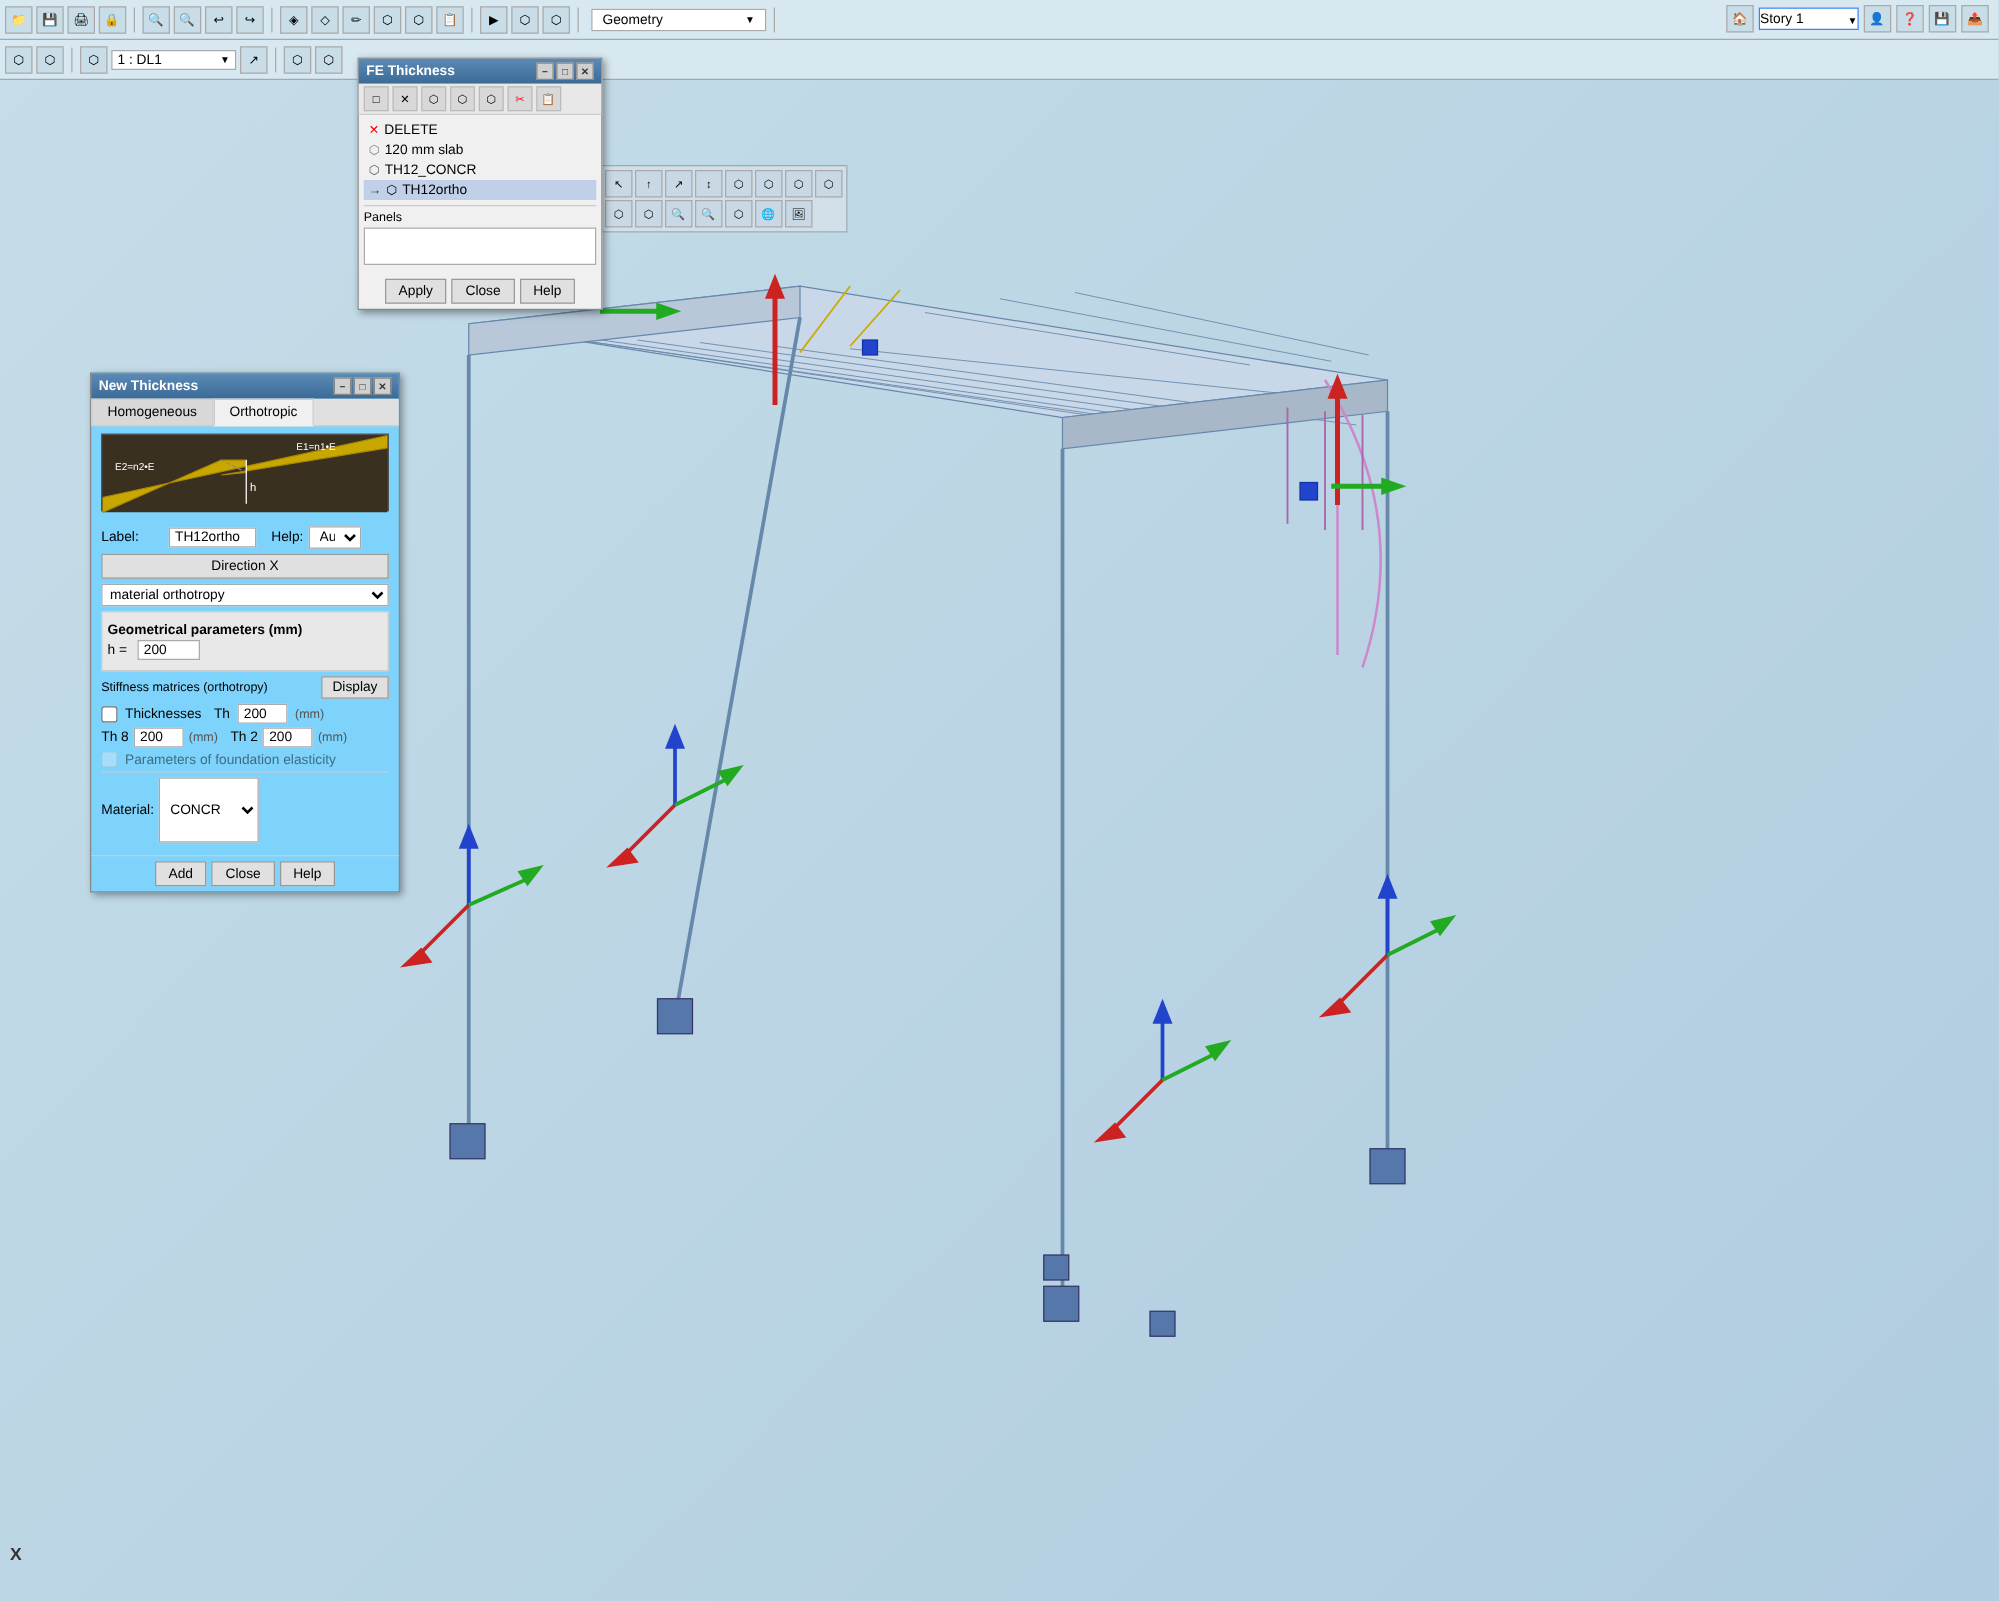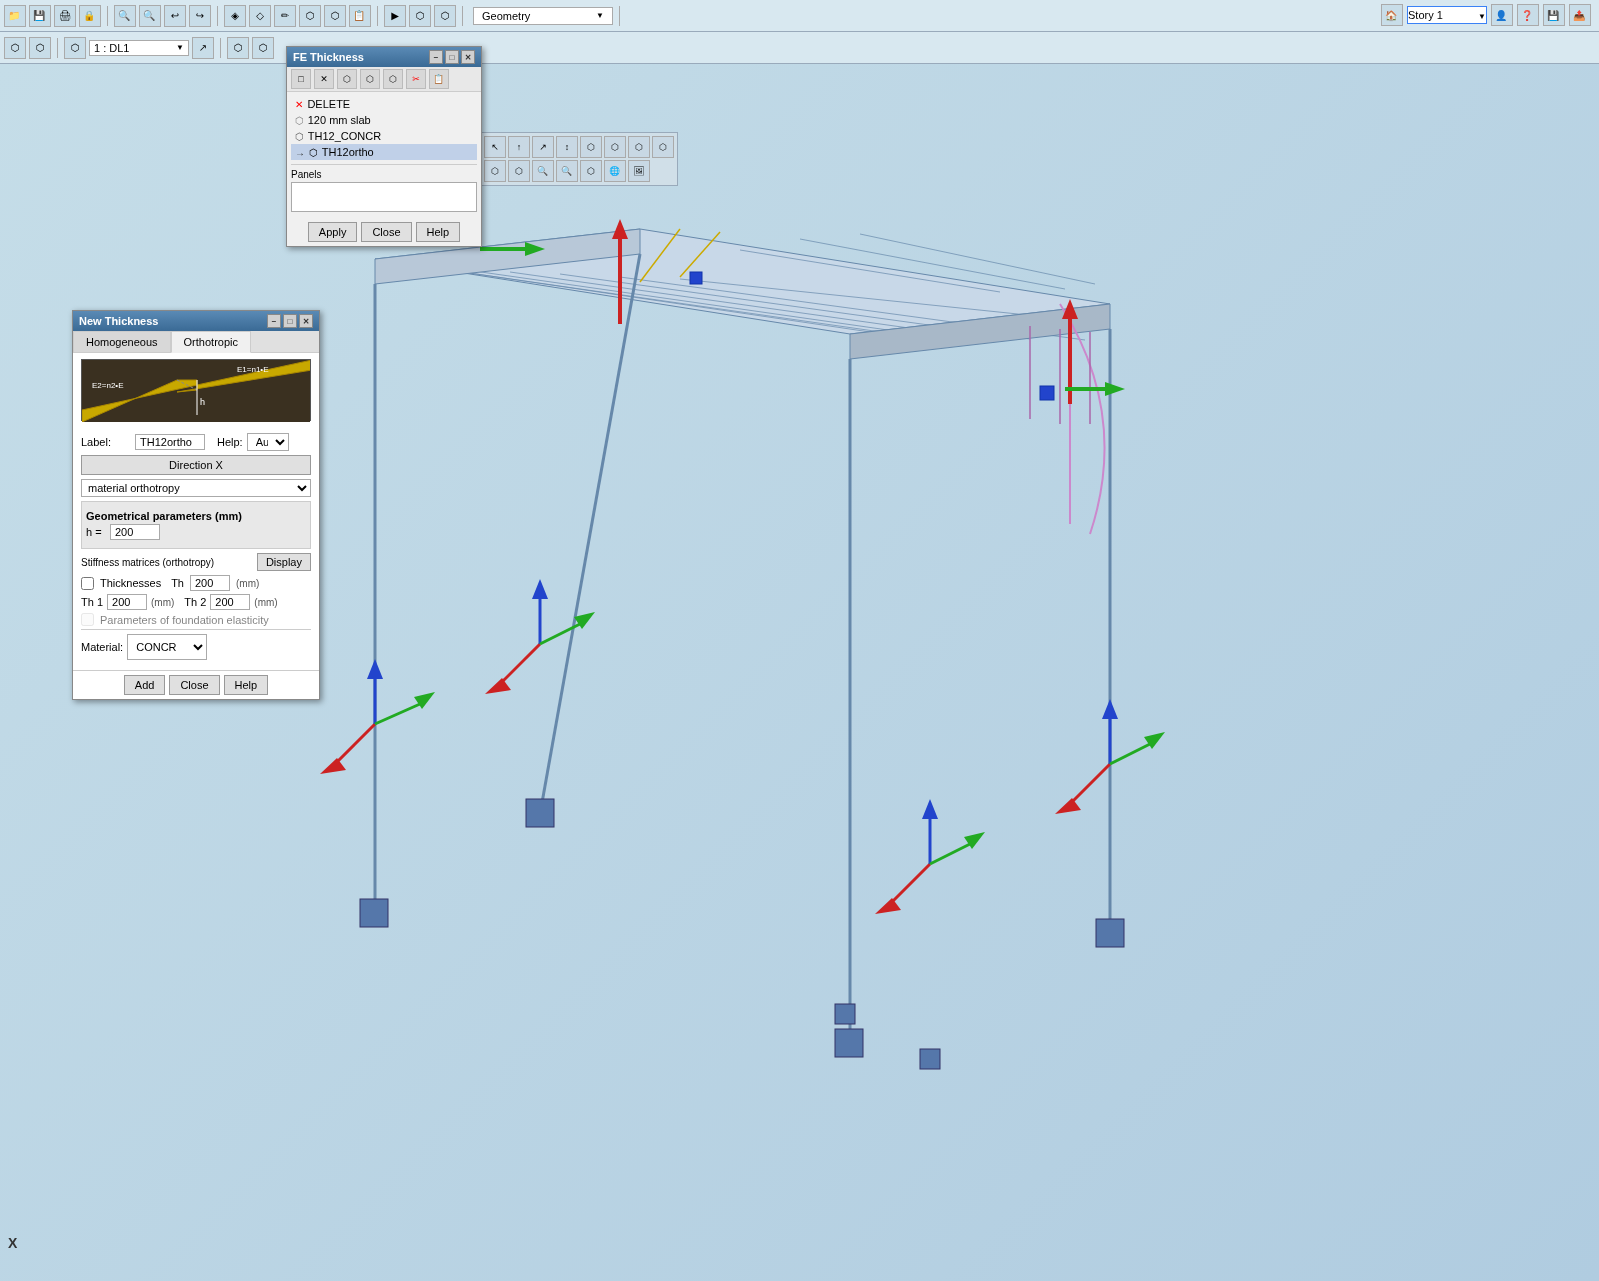--- a/index.html
+++ b/index.html
@@ -156,24 +156,24 @@
       padding: 3px 10px;
       background: #e0e0e0;
       border: 1px solid #999;
       cursor: pointer;
       font-size: 11px;
     }
 
     
     .new-thickness-dialog {
       position: absolute;
-      top: 310px;
+      top: 298px;
       left: 72px;
       width: 248px;
-      background: #ffffff;
+      background: #7dd3fc;
       border: 1px solid #888;
       box-shadow: 2px 2px 6px rgba(0,0,0,0.4);
       z-index: 100;
     }
     .nt-titlebar {
       background: linear-gradient(180deg, #5a8ab5 0%, #3a6a95 100%);
       color: white;
       padding: 3px 6px;
       display: flex;
       align-items: center;
@@ -300,21 +300,21 @@
       align-items: center;
       gap: 4px;
       margin-bottom: 4px;
       border-top: 1px solid #ccc;
       padding-top: 4px;
     }
 
     .concr-select {
       border: 1px solid #aaa;
       background: white;
-      padding: 5px 4px;
+      padding: 18px 4px;
       font-size: 11px;
       width: 80px;
     }
 
     .bottom-buttons {
       display: flex;
       gap: 4px;
       padding: 4px 6px;
       justify-content: center;
       border-top: 1px solid #ccc;
@@ -693,21 +693,21 @@
     
     <div class="checkbox-row">
       <input type="checkbox" style="">
       <span>Thicknesses</span>
       <span style="margin-left:4px;">Th</span>
       <input class="form-input" type="text" style="width: 40px;" value="200">
       <span class="form-unit">(mm)</span>
     </div>
     
     <div class="th-row">
-      <span>Th 1</span>
+      <span>Th 8</span>
       <input class="form-input" type="text" style="width: 40px;" value="200">
       <span class="form-unit">(mm)</span>
       <span style="margin-left:6px;">Th 2</span>
       <input class="form-input" type="text" style="width: 40px;" value="200">
       <span class="form-unit">(mm)</span>
     </div>
     
     
     <div class="checkbox-row disabled-row">
       <input type="checkbox" disabled="" style="">

